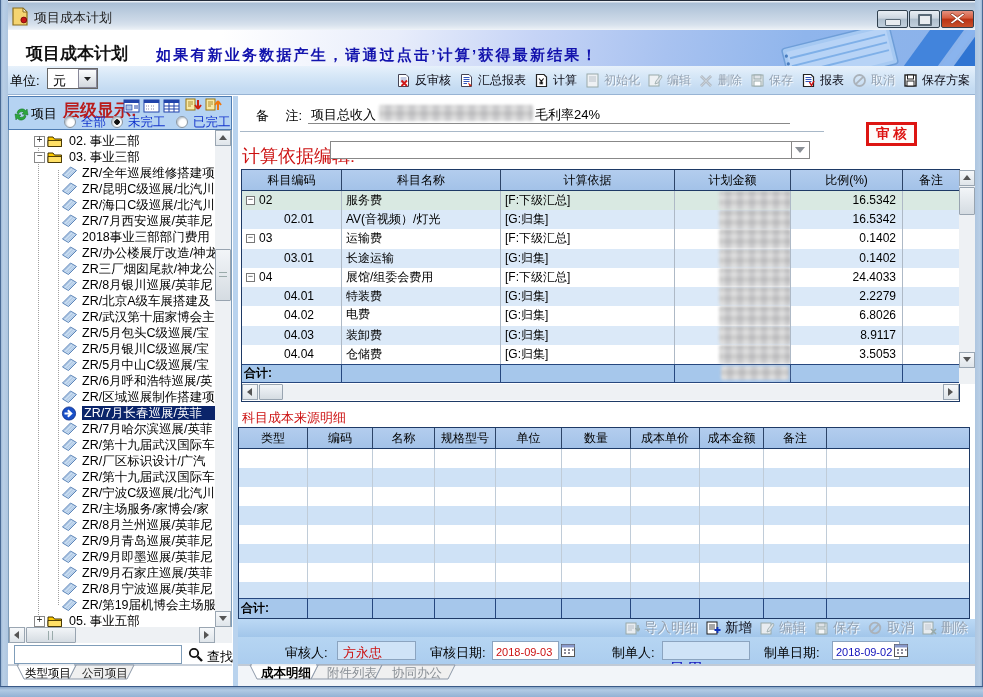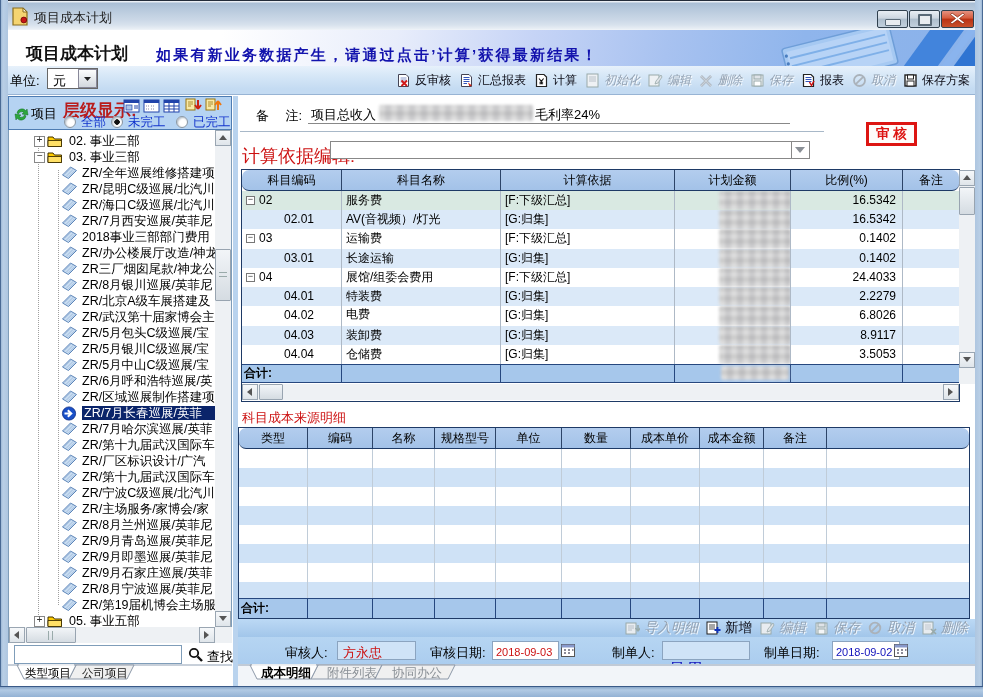--- a/index.html
+++ b/index.html
@@ -10,30 +10,30 @@
 #frameR{right:0;top:0;width:8px;height:697px;background:linear-gradient(to left,#4a6a94 0,#4a6a94 1px,#9db8d6 1px,#b9cfe6 3px,#aec6e0 8px);}
 #frameB{left:0;bottom:0;width:983px;height:11px;background:linear-gradient(to bottom,#3a5a88 0,#3a5a88 1px,#88a6c8 1px,#b2cae4 4px,#93b2d4 11px);}
 
 #titlebar{left:0;top:0;width:983px;height:30px;background:linear-gradient(to bottom,#232c3a 0,#232c3a 1px,#eef2f7 1px,#e6ecf3 2px,#a9bed5 3px,#b4c7db 8px,#c0d0e1 14px,#cbd8e7 20px,#d8e2ed 25px,#e9eff5 29px,#f2f5f9 30px);}
 .tbtn{top:10px;height:16px;border:1px solid #30404e;border-radius:2px;}
 
 #banner{left:8px;top:30px;width:967px;height:36px;background:linear-gradient(100deg,#ffffff 0%,#ffffff 22%,#e8edfb 40%,#c6d4f6 54%,#a8c2f0 68%,#8fb5ec 82%,#8ab2ea 100%);}
 
 #toolbar{left:8px;top:66px;width:967px;height:28px;background:linear-gradient(to bottom,#e7f1fb 0,#d6e7f7 10px,#c4dbf2 23px);border-bottom:1px solid #98b4d4;display:flex;align-items:center;}
 .tbar-btn{display:flex;align-items:center;gap:4px;white-space:nowrap;color:#0a0a14;}
-.tbar-btn.dis{color:#93a1b1;text-shadow:1px 1px 0 rgba(255,255,255,0.85);font-style:italic;}
+.tbar-btn.dis{color:#93a1b1;text-shadow:1px 1px 0 rgba(255,255,255,0.85);}
 
 #lp-head{left:8px;top:96px;width:224px;height:34px;background:#b5d3f2;border:1px solid #4e7cb2;box-sizing:border-box;}
 #tree{left:8px;top:130px;width:224px;height:513px;background:#fff;border:1px solid #7f9db9;border-top:none;box-sizing:border-box;overflow:hidden;}
 .ti{position:relative;height:16px;line-height:16px;white-space:nowrap;font-size:12.5px;}
 .ti .lbl{position:absolute;top:1px;height:14px;line-height:14px;}
 
 #rp-border{left:233px;top:96px;width:5px;height:590px;background:#b9d3ee;}
 
-.gridhead{background:linear-gradient(to bottom,#b3cdee,#a3c2e8);border-radius:7px;}
+.gridhead{background:linear-gradient(to bottom,#b3cdee,#a3c2e8);}
 .hcell{box-sizing:border-box;border-right:1px solid #2c4468;text-align:center;font-size:12px;}
 .blur{background:repeating-linear-gradient(90deg,#ececec 0 6px,#d9d9db 6px 12px),repeating-linear-gradient(0deg,#efefef 0 5px,#dddddd 5px 10px);background-blend-mode:multiply;filter:blur(1.5px);border-radius:2px;}
 
 .sb-btn{background:linear-gradient(to bottom,#f6f8fa,#dfe5ea);border:1px solid #9aa6b2;box-sizing:border-box;color:#4a5560;display:flex;align-items:center;justify-content:center;}
 .sb-track{background:#eef1f4;}
 .sb-thumb{background:linear-gradient(to bottom,#f2f5f8,#d5dce2);border:1px solid #98a4b0;box-sizing:border-box;border-radius:1px;}
 .redtxt{color:#cc1111;}
 .blutxt{color:#1111bb;}
 .rdo{width:10px;height:10px;border-radius:50%;background:#fff;border:1px solid #8a96a2;box-shadow:inset 1px 1px 2px #b0bac4;display:inline-block;}
 .rdo.sel2{background:radial-gradient(circle at 50% 50%, #111 0 2.5px, #fff 3px);}

